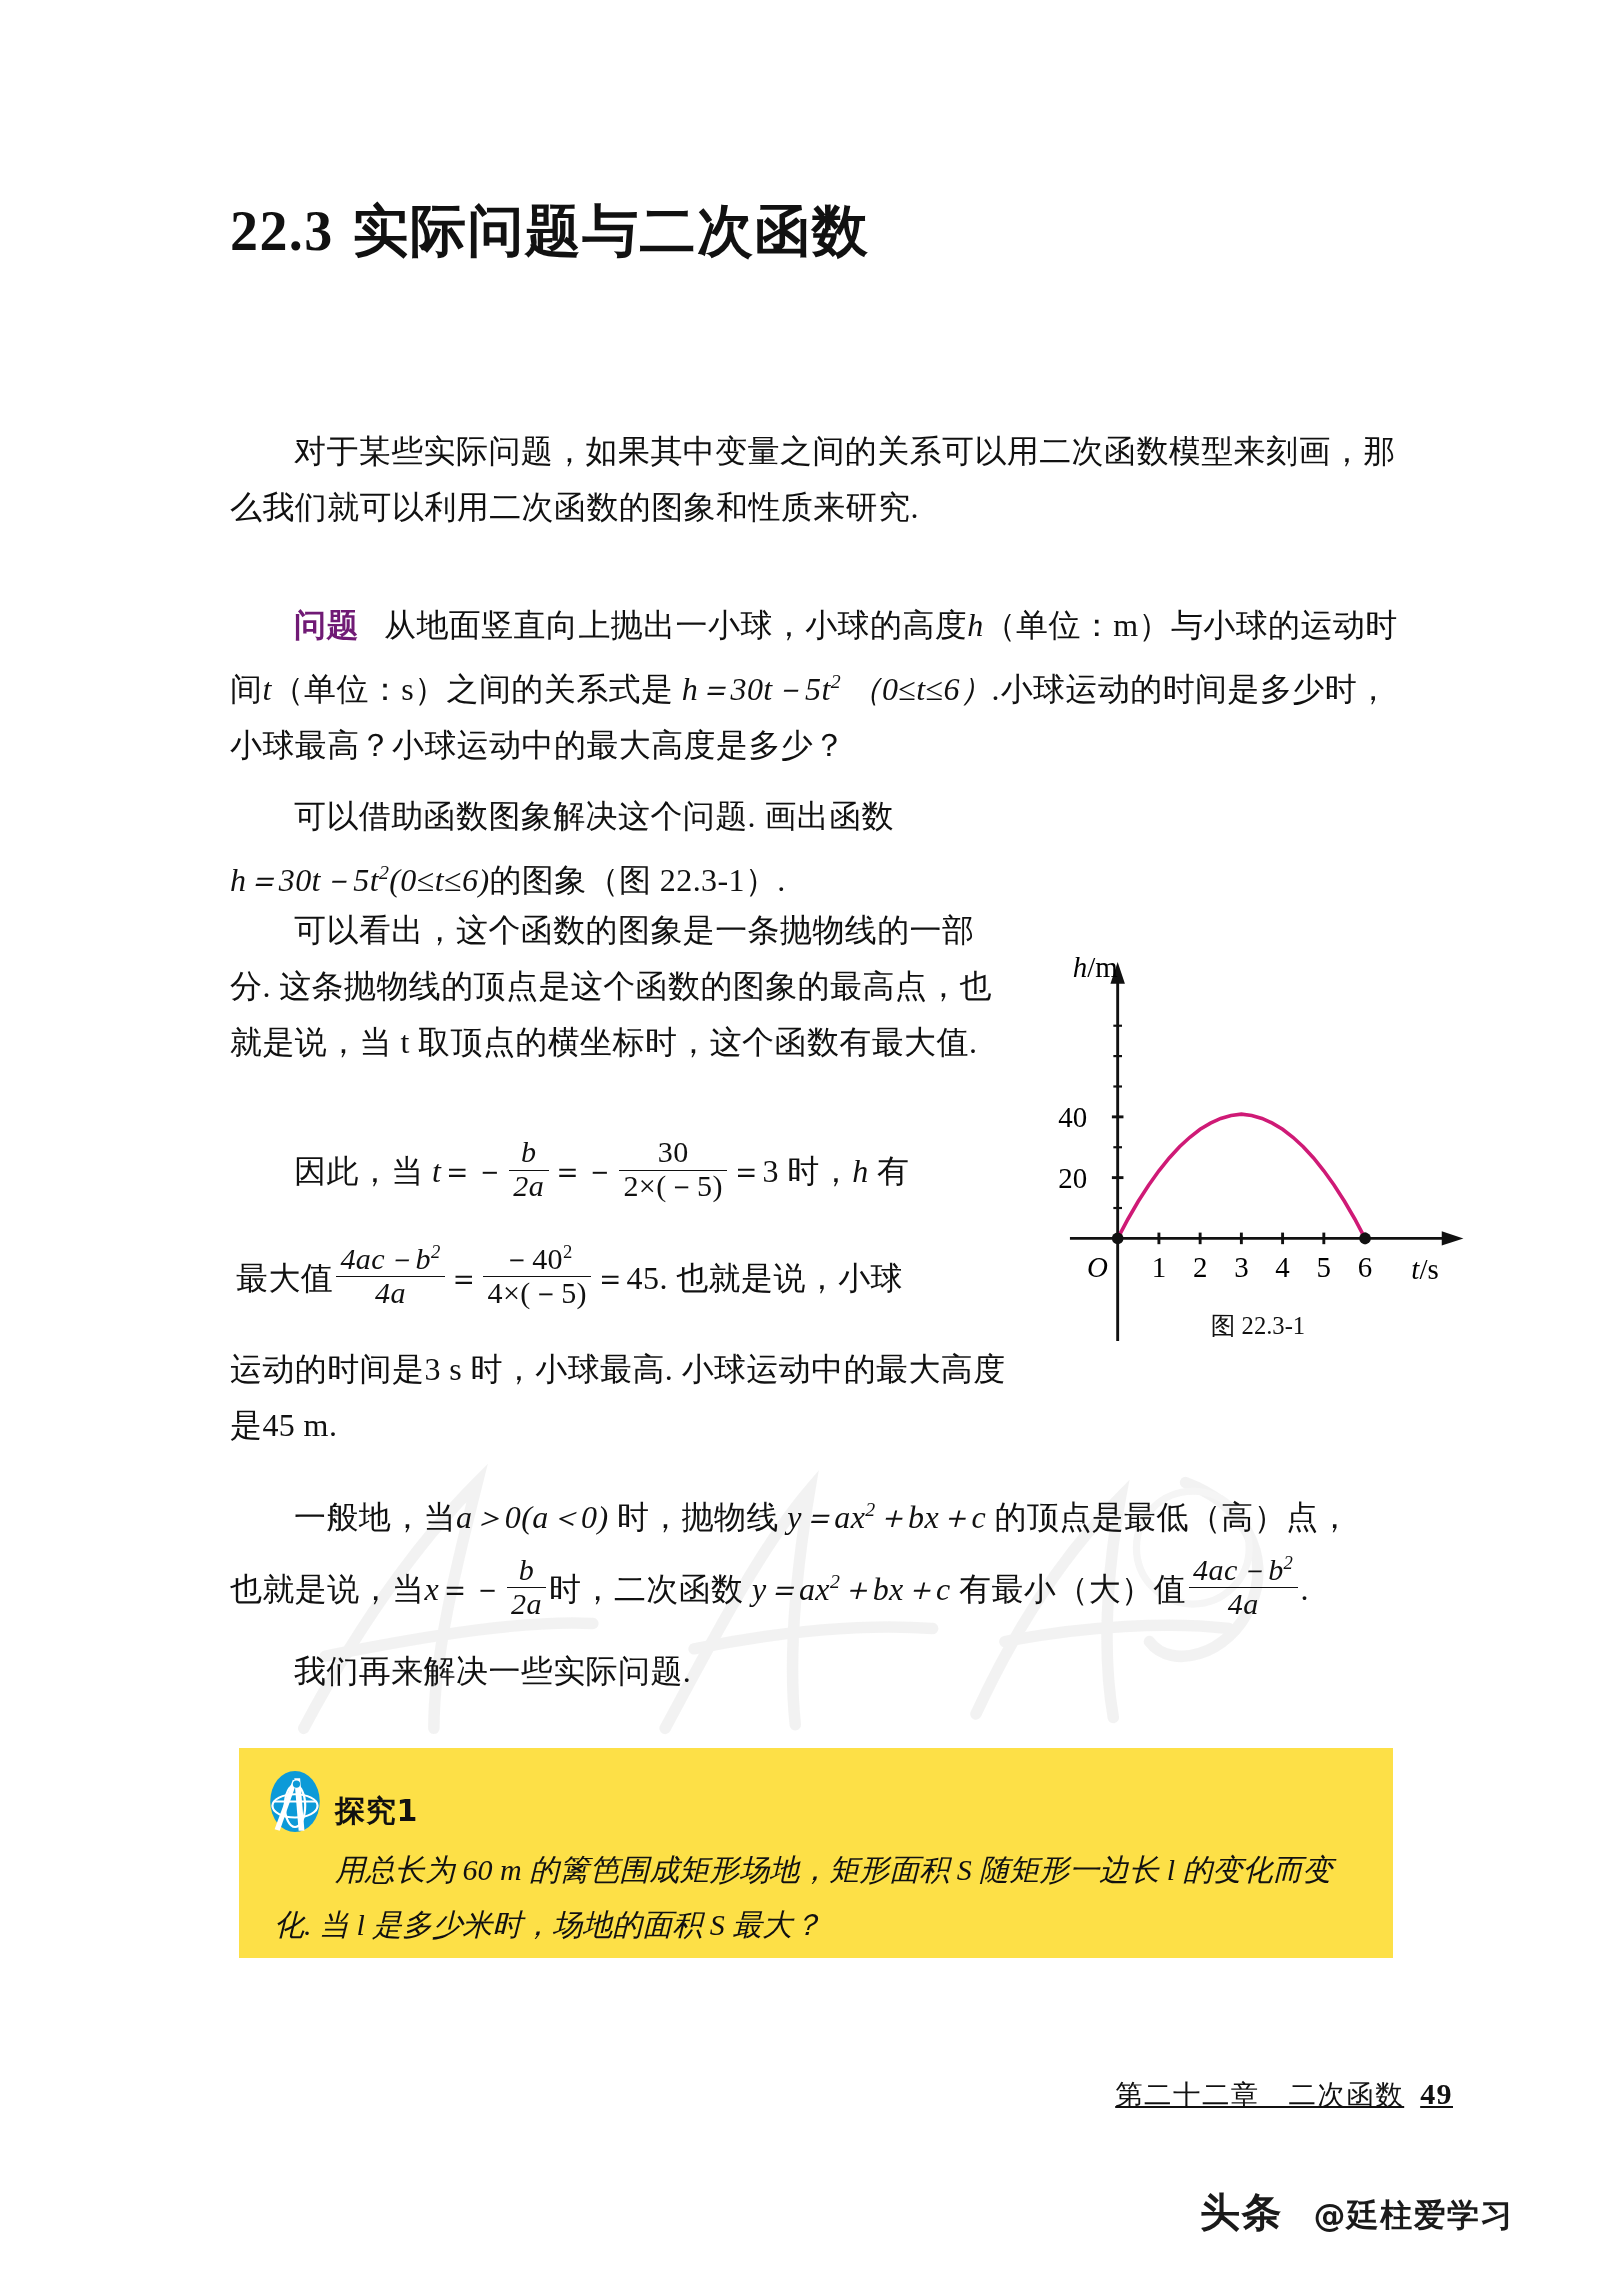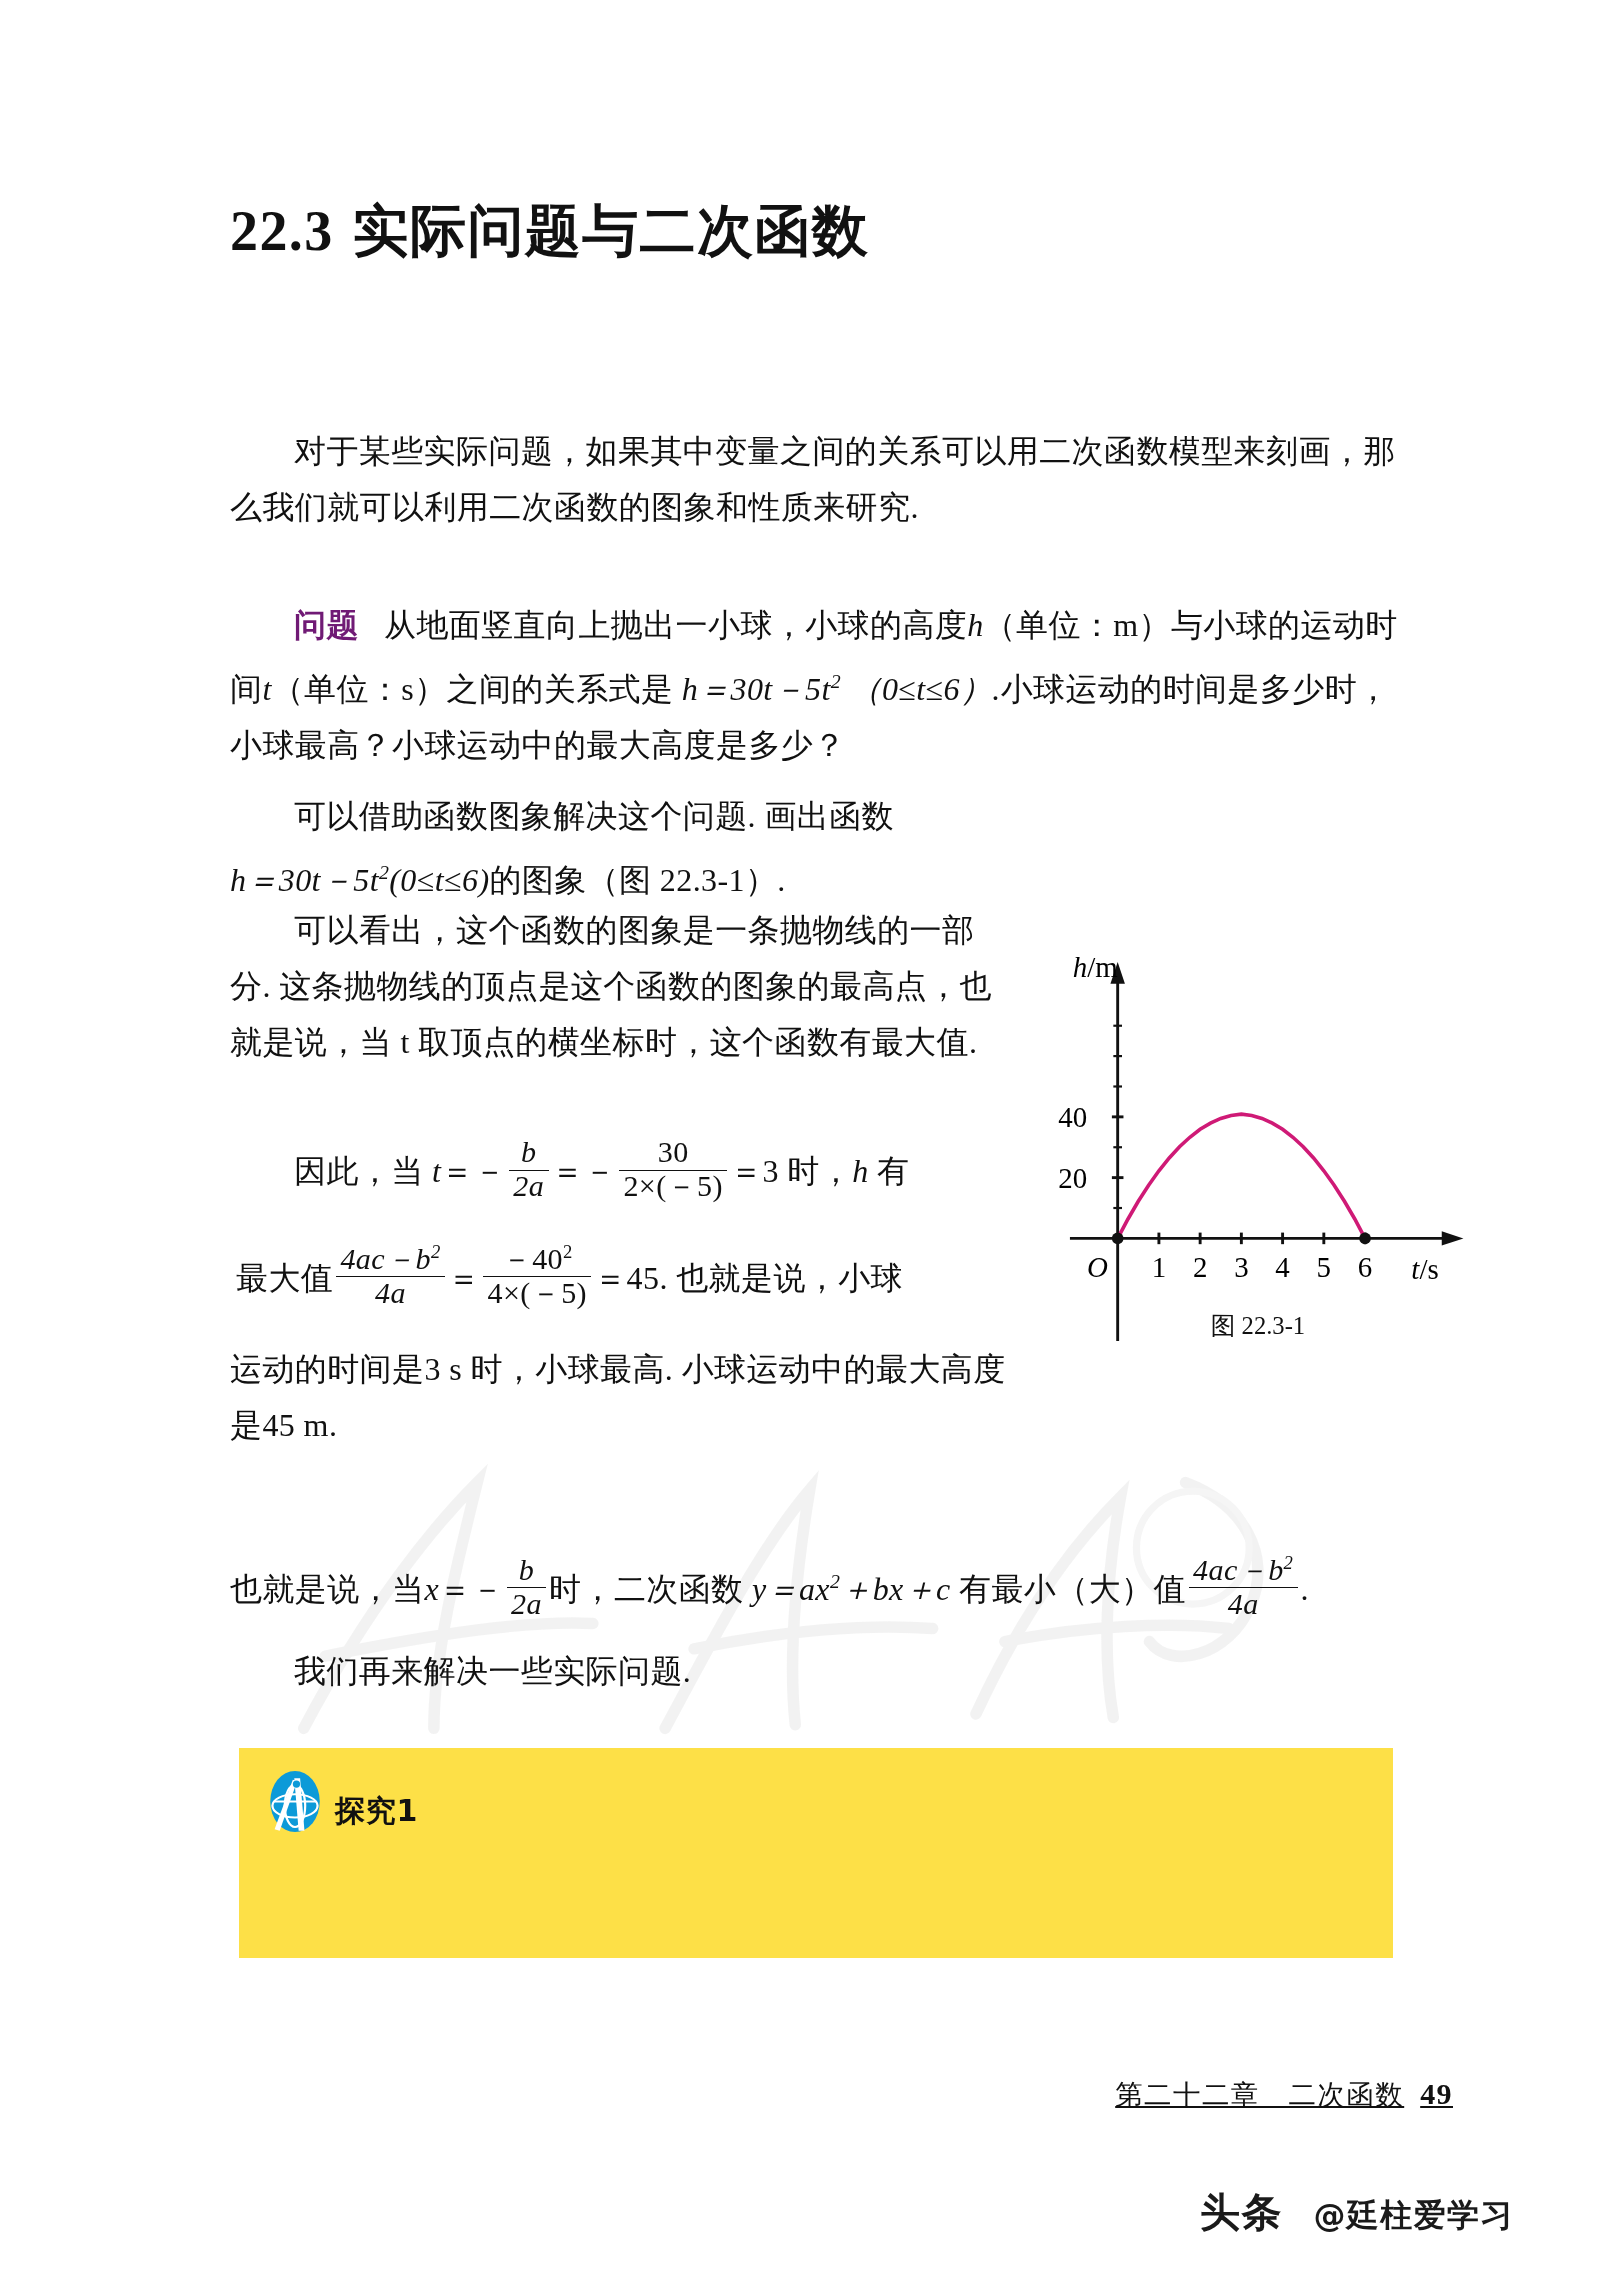--- a/index.html
+++ b/index.html
@@ -227,20 +227,23 @@
       <text x="163" y="472" font-size="40" font-family="Liberation Serif, serif" text-anchor="middle">1</text>
       <text x="220" y="472" font-size="40" font-family="Liberation Serif, serif" text-anchor="middle">2</text>
       <text x="277" y="472" font-size="40" font-family="Liberation Serif, serif" text-anchor="middle">3</text>
       <text x="334" y="472" font-size="40" font-family="Liberation Serif, serif" text-anchor="middle">4</text>
       <text x="391" y="472" font-size="40" font-family="Liberation Serif, serif" text-anchor="middle">5</text>
       <text x="448" y="472" font-size="40" font-family="Liberation Serif, serif" text-anchor="middle">6</text>
     </svg>
   </div>
   <div class="figcap">图 22.3-1</div>
 
+  <div class="para" style="left:230px;top:1481px;width:1200px;">
+    <span style="padding-left:64px"></span><span>一般地，当</span><span class="mi">a＞0(a＜0)</span>&nbsp;<span>时，抛物线</span>&nbsp;<span class="mi">y＝ax</span><span class="sup">2</span><span class="mi">＋bx＋c</span>&nbsp;<span>的顶点是最低（高）点，</span>
+  </div>
 
   <div class="para" style="left:230px;top:1547px;width:1229px;line-height:69px;">
     <span>也就是说，当</span><span class="mi">x</span><span>＝－</span><span class="frac"><span class="n mi">b</span><span class="d mi">2a</span></span><span>时，二次函数</span>&nbsp;<span class="mi">y＝ax</span><span class="sup">2</span><span class="mi">＋bx＋c</span>&nbsp;<span>有最小（大）值</span><span class="frac"><span class="n mi"><span>4ac－b</span><span class="supn">2</span></span><span class="d mi">4a</span></span><span>.</span>
   </div>
 
   <div class="para" style="left:230px;top:1643px;width:1157px;text-indent:64px;">
     <span>我们再来解决一些实际问题.</span>
   </div>
 
   <div class="explore">
@@ -253,20 +256,23 @@
           <line x1="8" y1="46" x2="66" y2="46"></line>
         </g>
         <g fill="#ffffff">
           <path d="M36 14 L44 14 L50 86 L42 86 Z"></path>
           <path d="M34 16 L40 18 L16 86 L9 84 Z"></path>
           <circle cx="39" cy="22" r="5" fill="#0c9ad8"></circle>
         </g>
       </svg>
       <div class="explore-title">探究1</div>
     </div>
+    <div class="explore-body">
+      <span class="lead"></span><span>用总长为 60 m 的篱笆围成矩形场地，矩形面积 S 随矩形一边长 l 的变化而变化. 当 l 是多少米时，场地的面积 S 最大？</span>
+    </div>
   </div>
 
   <div class="footer">
     <span>第二十二章　二次函数</span><span class="pg">49</span>
   </div>
 
   <div class="brand">
     <span>头条</span>&nbsp;&nbsp;<span class="at">@廷柱爱学习</span>
   </div>
 

